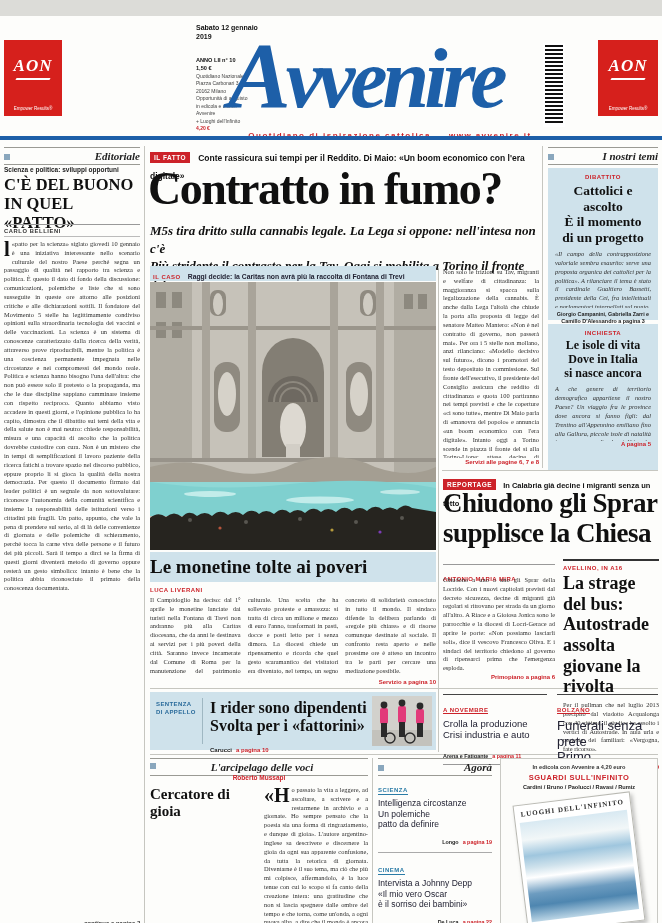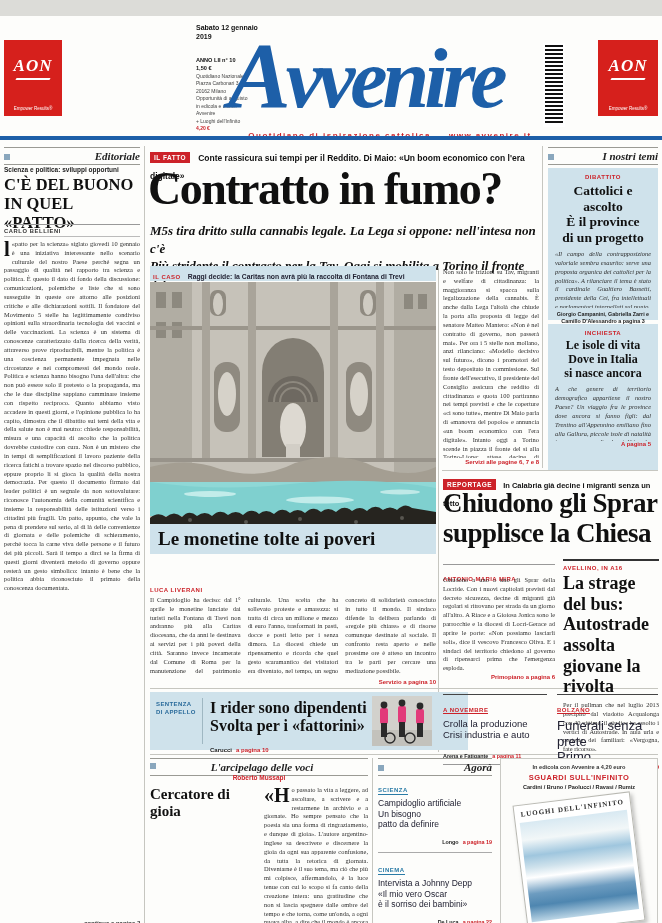--- a/index.html
+++ b/index.html
@@ -168,40 +168,40 @@
       <circle cx="96" cy="240" r="2" fill="#585650"></circle>
       <circle cx="150" cy="237" r="2" fill="#585650"></circle>
       <circle cx="206" cy="240" r="2" fill="#585650"></circle>
       <circle cx="252" cy="236" r="2" fill="#585650"></circle>
       <circle cx="70" cy="246" r="1.6" fill="#b5543c"></circle>
       <circle cx="182" cy="248" r="1.6" fill="#b59a3c"></circle>
       <circle cx="230" cy="250" r="1.6" fill="#7c3cb5"></circle>
     </svg>
   </div>
 
-  <div class="abs teal" style="left:150px;top:508px;width:286px;height:30px;line-height:30px;padding-left:8px;box-sizing:border-box;">
+  <div class="abs teal" style="left:150px;top:536px;width:286px;height:30px;line-height:30px;box-sizing:border-box;">
     <span class="serifbold" style="font-size:19px;">Le monetine tolte ai poveri</span>
   </div>
   <div class="abs lblredtxt" style="left:150px;top:571px;width:286px;letter-spacing:.5px;">LUCA LIVERANI</div>
   <div class="abs body" style="left:150px;top:580px;width:286px;height:82px;column-count:3;column-gap:7px;">Il Campidoglio ha deciso: dal 1° aprile le monetine lanciate dai turisti nella Fontana di Trevi non andranno più alla Caritas diocesana, che da anni le destinava ai servizi per i più poveri della città. Saranno invece incamerate dal Comune di Roma per la manutenzione del patrimonio culturale. Una scelta che ha sollevato proteste e amarezza: si tratta di circa un milione e mezzo di euro l'anno, trasformati in pasti, docce e posti letto per i senza dimora. La diocesi chiede un ripensamento e ricorda che quel gesto scaramantico dei visitatori era diventato, nel tempo, un segno concreto di solidarietà conosciuto in tutto il mondo. Il sindaco difende la delibera parlando di «regole più chiare» e di risorse comunque destinate al sociale. Il confronto resta aperto e nelle prossime ore è atteso un incontro tra le parti per cercare una mediazione possibile.</div>
   <div class="abs pageref rt" style="left:150px;top:663px;width:286px;">Servizio a pagina 10</div>
 
   <div class="abs body" style="left:443px;top:252px;width:96px;height:190px;">Non solo le frizioni su Tav, migranti e welfare di cittadinanza: la maggioranza si spacca sulla legalizzazione della cannabis. È anche dalla Lega l'altolà che chiude la porta alla proposta di legge del senatore Matteo Mantero: «Non è nel contratto di governo, non passerà mai». Per ora i 5 stelle non mollano, anzi rilanciano: «Modello decisivo sul futuro», dicono i promotori del testo depositato in commissione. Sul fronte dell'esecutivo, il presidente del Consiglio assicura che reddito di cittadinanza e quota 100 partiranno nei tempi previsti e che le coperture «ci sono tutte», mentre Di Maio parla di «manovra del popolo» e annuncia «un boom economico con l'era digitale». Intanto oggi a Torino scende in piazza il fronte del sì alla Torino-Lione: attese decine di migliaia di persone, con i sindaci del territorio e le associazioni d'impresa. E il caso Diciotti torna a dividere: la giunta per le autorizzazioni dovrà pronunciarsi sulla richiesta dei pm. Il clima, dentro e fuori la maggioranza, resta rovente: lo spettro del voto anticipato.</div>
   <div class="abs pageref rt" style="left:443px;top:443px;width:96px;">Servizi alle pagine 6, 7 e 8</div>
 
   <div class="abs sechead" style="left:548px;top:131px;width:110px;padding:2px 0;">
     <span class="secicon"></span>
     <span style="float:right;">I nostri temi</span>
   </div>
 
   <div class="abs teal ctr" style="left:548px;top:152px;width:110px;height:152px;padding:6px 7px;box-sizing:border-box;">
     <div class="lblredtxt">DIBATTITO</div>
     <div class="serifbold" style="font-size:13.5px;line-height:1.15;margin-top:3px;">
       <div>Cattolici e ascolto</div>
-      <div>È il province</div>
+      <div>È il momento</div>
       <div>di un progetto</div>
     </div>
     <div class="body" style="margin-top:5px;height:58px;font-style:italic;">«Il campo della contrapposizione valoriale sembra esaurito: serve una proposta organica dei cattolici per la politica». A rilanciare il tema è stato il cardinale Gualtiero Bassetti, presidente della Cei, fra intellettuali e parlamentari interpellati sul punto.</div>
     <div class="sans" style="font-size:5.4px;font-weight:bold;color:#222;margin-top:3px;line-height:1.3;">Giorgio Campanini, Gabriella Zarri e Camillo D'Alessandro a pagina 3</div>
   </div>
 
   <div class="abs teal ctr" style="left:548px;top:308px;width:110px;height:146px;padding:6px 7px;box-sizing:border-box;">
     <div class="lblredtxt">INCHIESTA</div>
     <div class="serifbold" style="font-size:12px;line-height:1.15;margin-top:3px;">
       <div>Le isole di vita</div>
@@ -233,21 +233,21 @@
       <div>Autostrade assolta</div>
       <div>giovane la rivolta</div>
     </div>
     <div class="body" style="margin-top:4px;height:52px;">Per il pullman che nel luglio 2013 precipitò dal viadotto Acqualonga con 40 vittime, il giudice ha assolto i vertici di Autostrade. In aula urla e proteste dei familiari: «Vergogna, fate ricorso».</div>
     <div class="rt" style="margin-top:2px;">
       <span class="bylname">Raia</span>
       <span class="pageref">a pagina 9</span>
     </div>
   </div>
 
-  <div class="abs teal" style="left:150px;top:676px;width:318px;height:58px;">
+  <div class="abs teal" style="left:150px;top:676px;width:286px;height:58px;">
     <div class="abs" style="left:6px;top:8px;width:42px;color:#2a6b9b;font:bold 6px 'Liberation Sans',sans-serif;line-height:1.4;letter-spacing:.4px;">
       <div>SENTENZA</div>
       <div>DI APPELLO</div>
     </div>
     <div class="abs" style="left:52px;top:6px;height:46px;width:1px;background:#9fb7c2;"></div>
     <div class="abs serifbold" style="left:60px;top:7px;width:158px;font-size:16px;line-height:1.12;">
       <div>I rider sono dipendenti</div>
       <div>Svolta per i «fattorini»</div>
     </div>
     <div class="abs" style="left:60px;top:46px;">
@@ -314,22 +314,22 @@
   <div class="abs sechead" style="left:378px;top:742px;width:114px;padding:2px 0;">
     <span class="secicon"></span>
     <span style="float:right;">Agorà</span>
   </div>
 
   <div class="abs" style="left:378px;top:762px;width:114px;">
 
     <div style="padding-bottom:4px;border-bottom:1px solid #aaa;">
       <div class="lblteal">SCIENZA</div>
       <div class="sans" style="font-size:8.5px;color:#223;line-height:1.25;margin-top:2px;">
-        <div>Campidoglio artificiale</div>
-        <div>Un bisogno</div>
+        <div>Intelligenza circostanze</div>
+        <div>Un polemiche</div>
         <div>patto da definire</div>
       </div>
       <div class="rt">
         <span class="bylname" style="font-size:5.4px;">Longo</span>
         <span class="pageref" style="font-size:5.4px;">a pagina 19</span>
       </div>
     </div>
 
     <div style="padding:5px 0 4px;border-bottom:1px solid #aaa;">
       <div class="lblteal">CINEMA</div>

